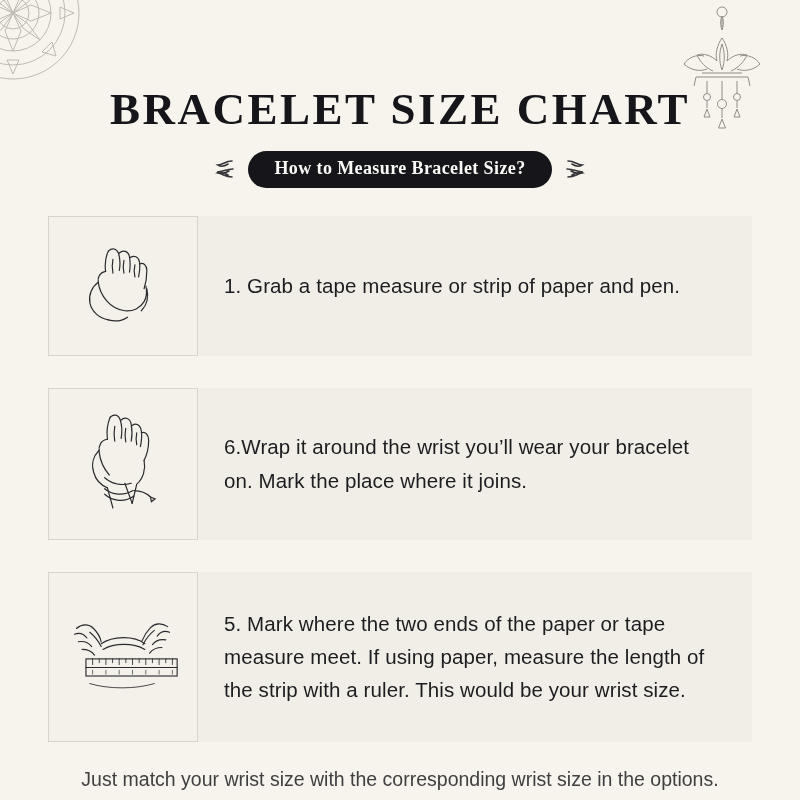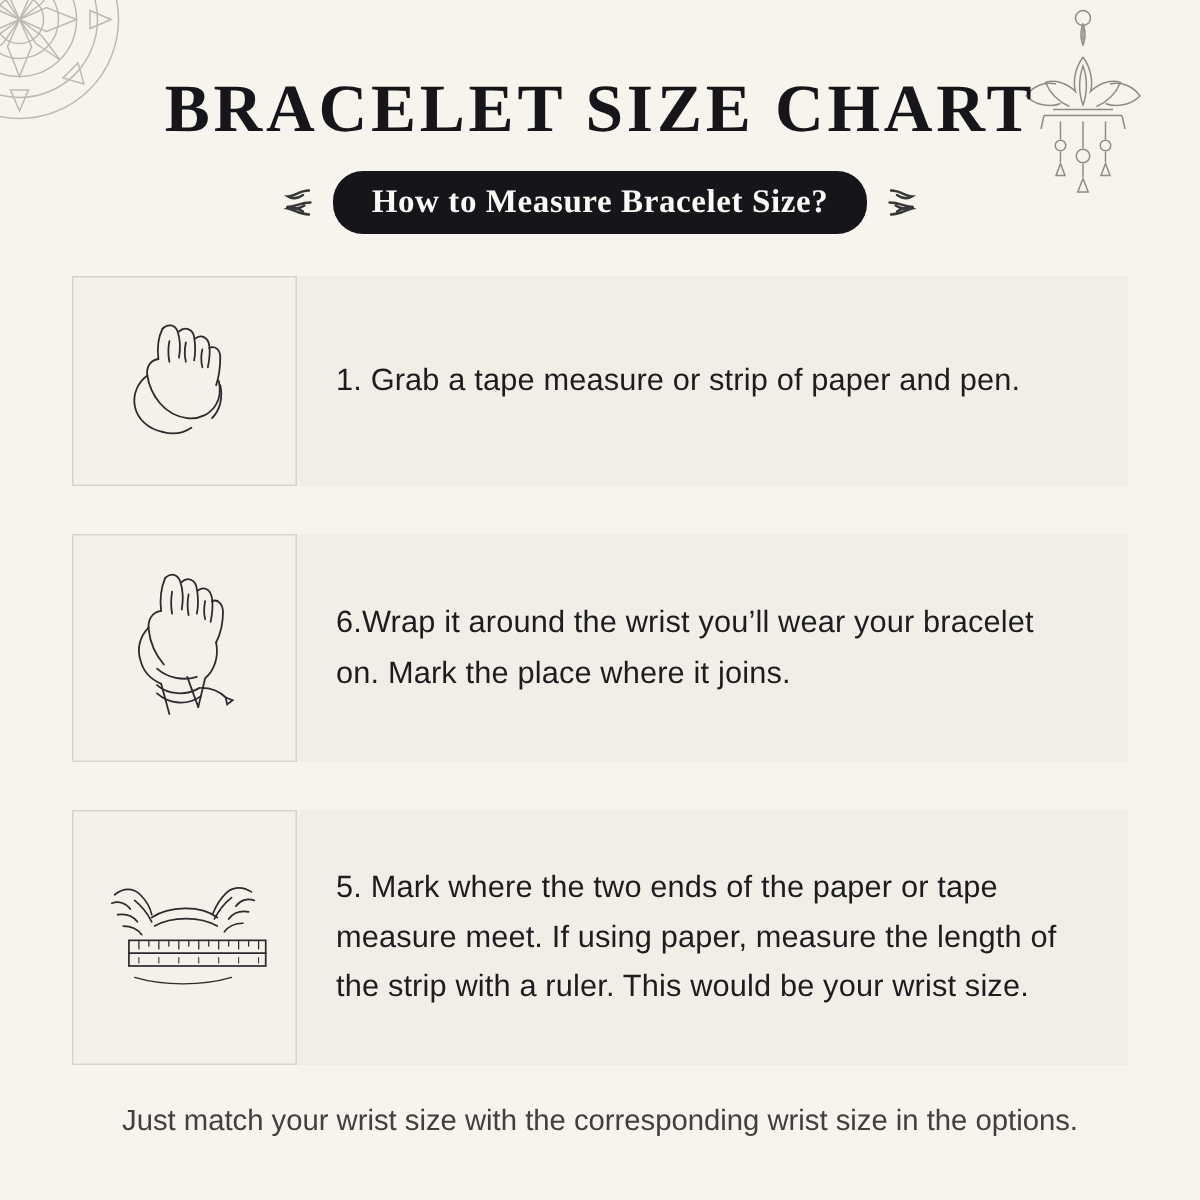--- a/index.html
+++ b/index.html
@@ -31,20 +31,21 @@
     width: 96px;
     height: 140px;
     opacity: 0.75;
   }
 
   
   .header {
     position: relative;
     padding-top: 48px;
     text-align: center;
+    margin-top: 37px;
   }
   .chart-title {
     font-family: "Liberation Serif", serif;
     font-size: 45px;
     letter-spacing: 2.5px;
     color: #16161a;
     font-weight: 700;
     margin: 0;
     line-height: 1.1;
   }
@@ -60,21 +61,21 @@
     height: 26px;
     opacity: 0.85;
     flex: 0 0 auto;
   }
   .subtitle-pill {
     background: #16161a;
     color: #fbf9f5;
     border-radius: 20px;
     padding: 7px 26px 9px;
     font-family: "Liberation Serif", serif;
-    font-size: 22px;
+    font-size: 18px;
     font-weight: 700;
     letter-spacing: 0.4px;
     white-space: nowrap;
   }
 
   
   .steps {
     margin: 28px 0 0 0;
     padding: 0 48px;
     display: flex;

